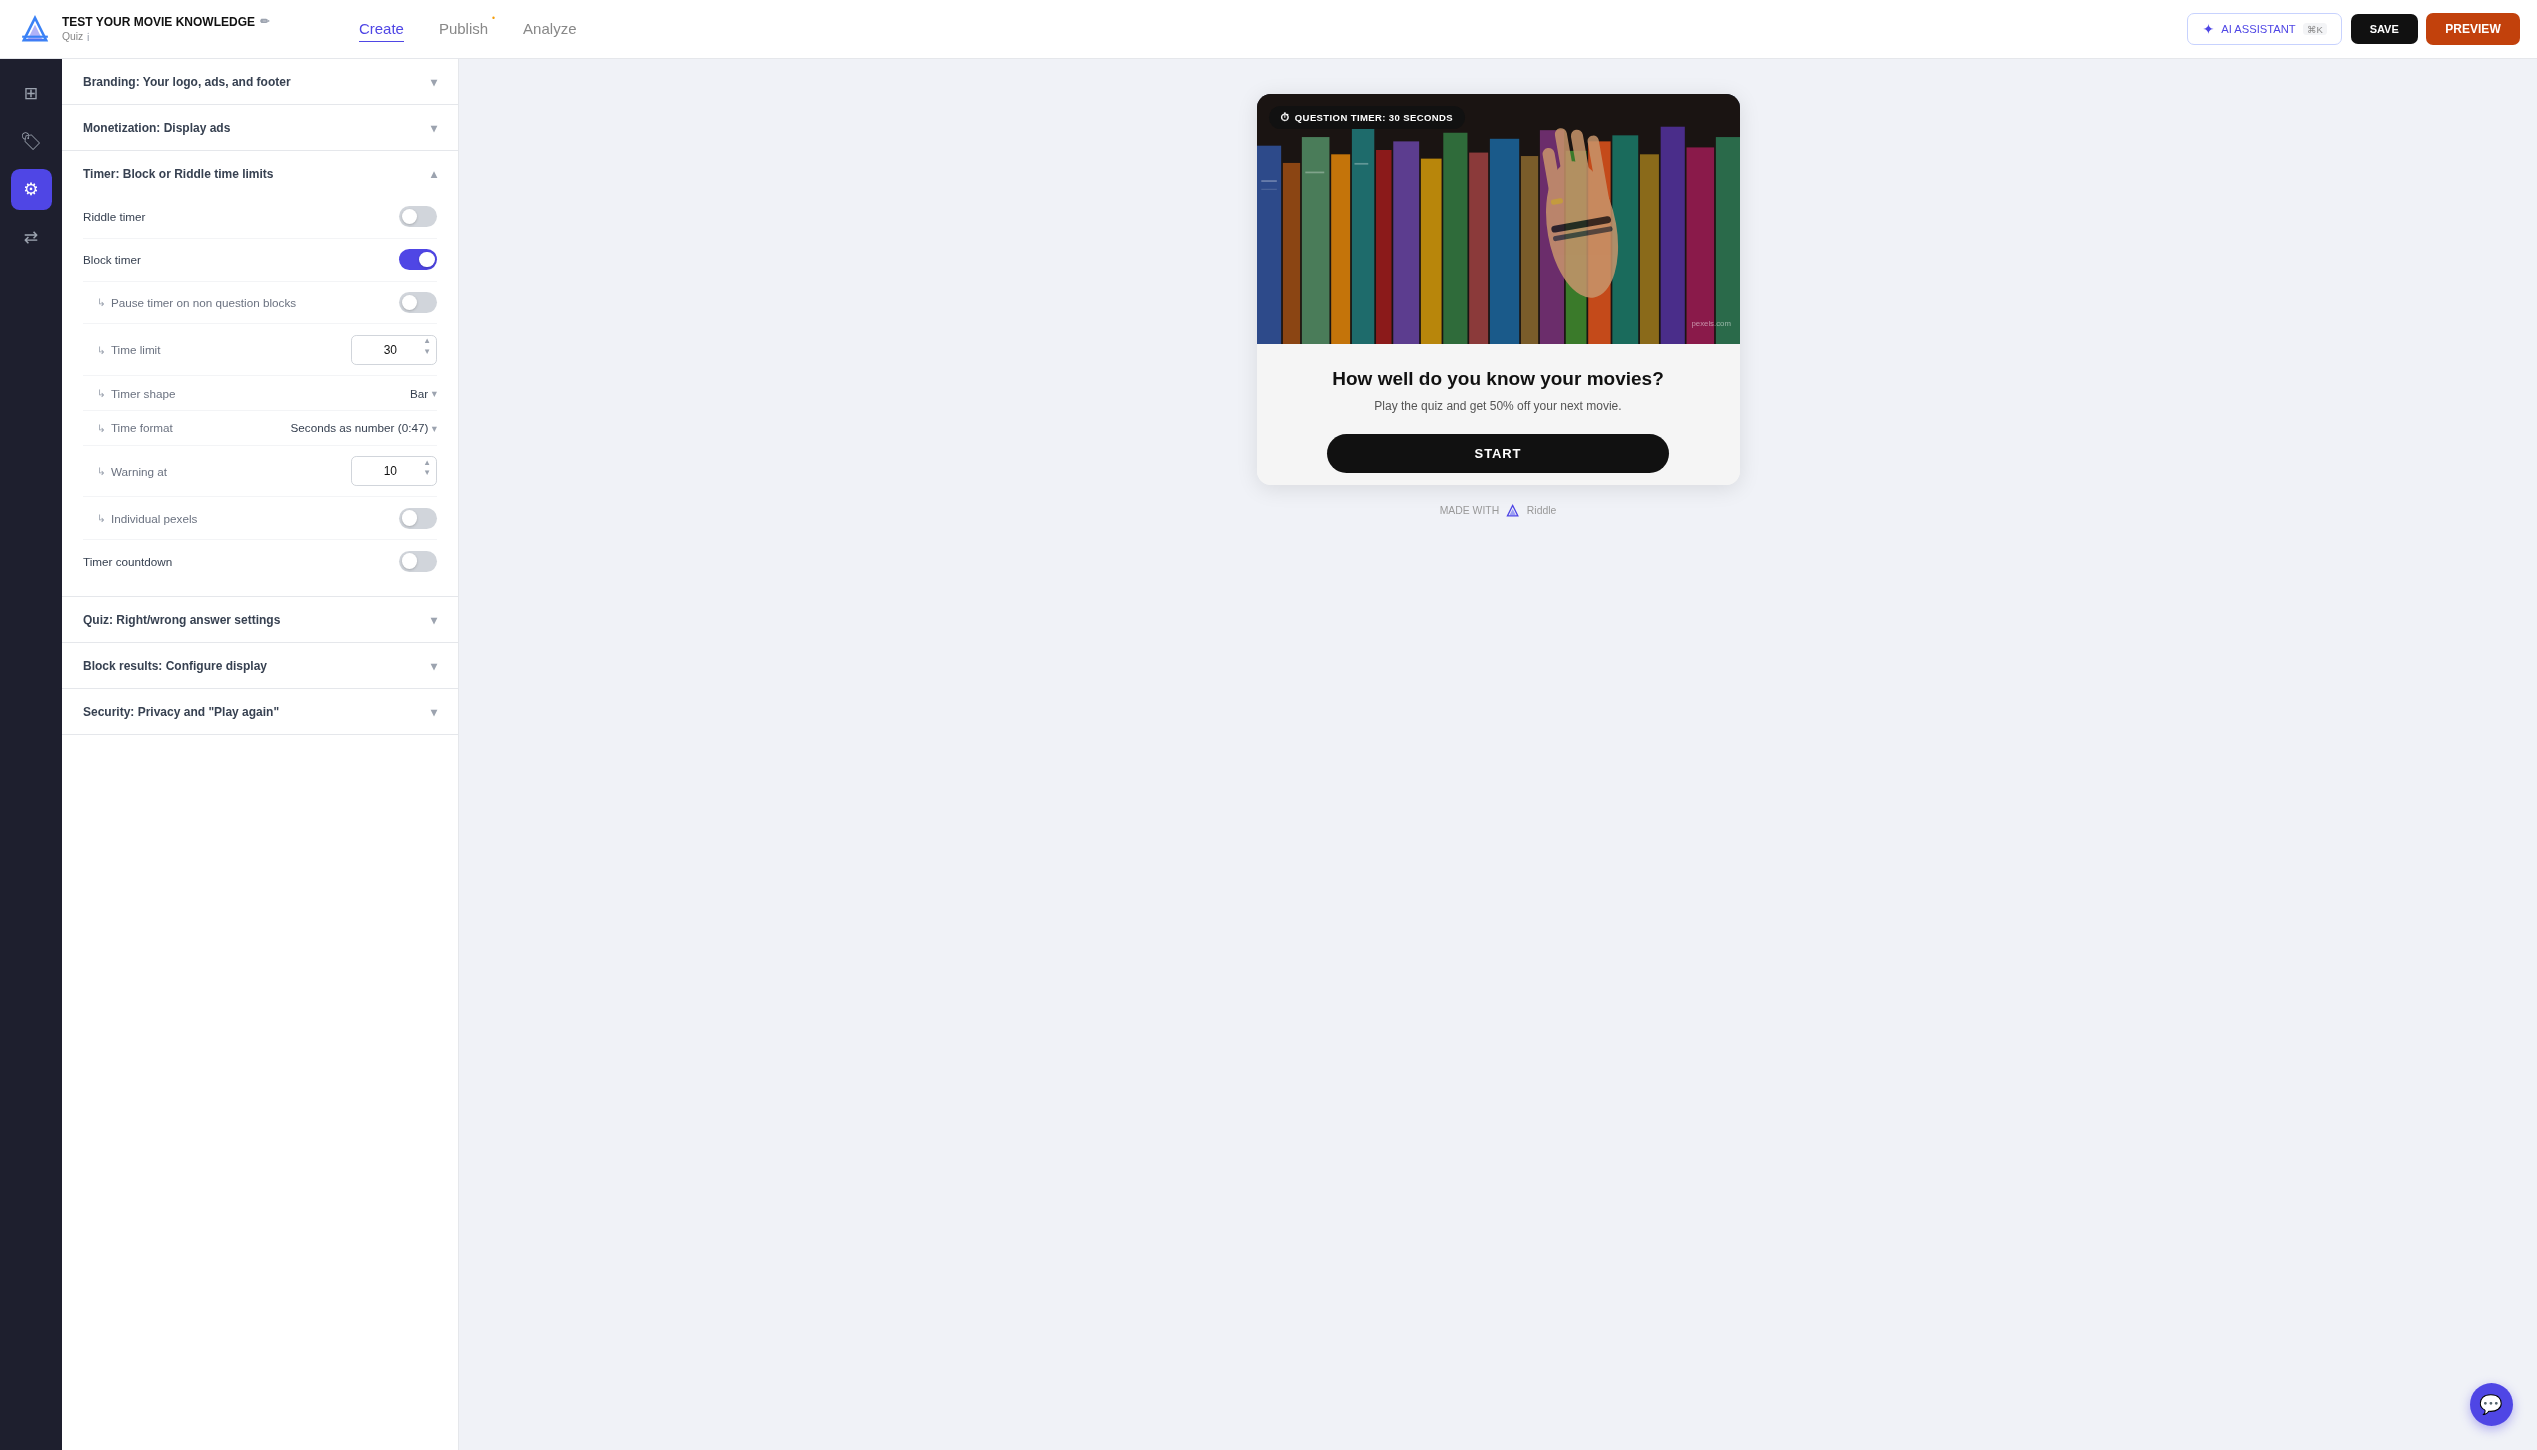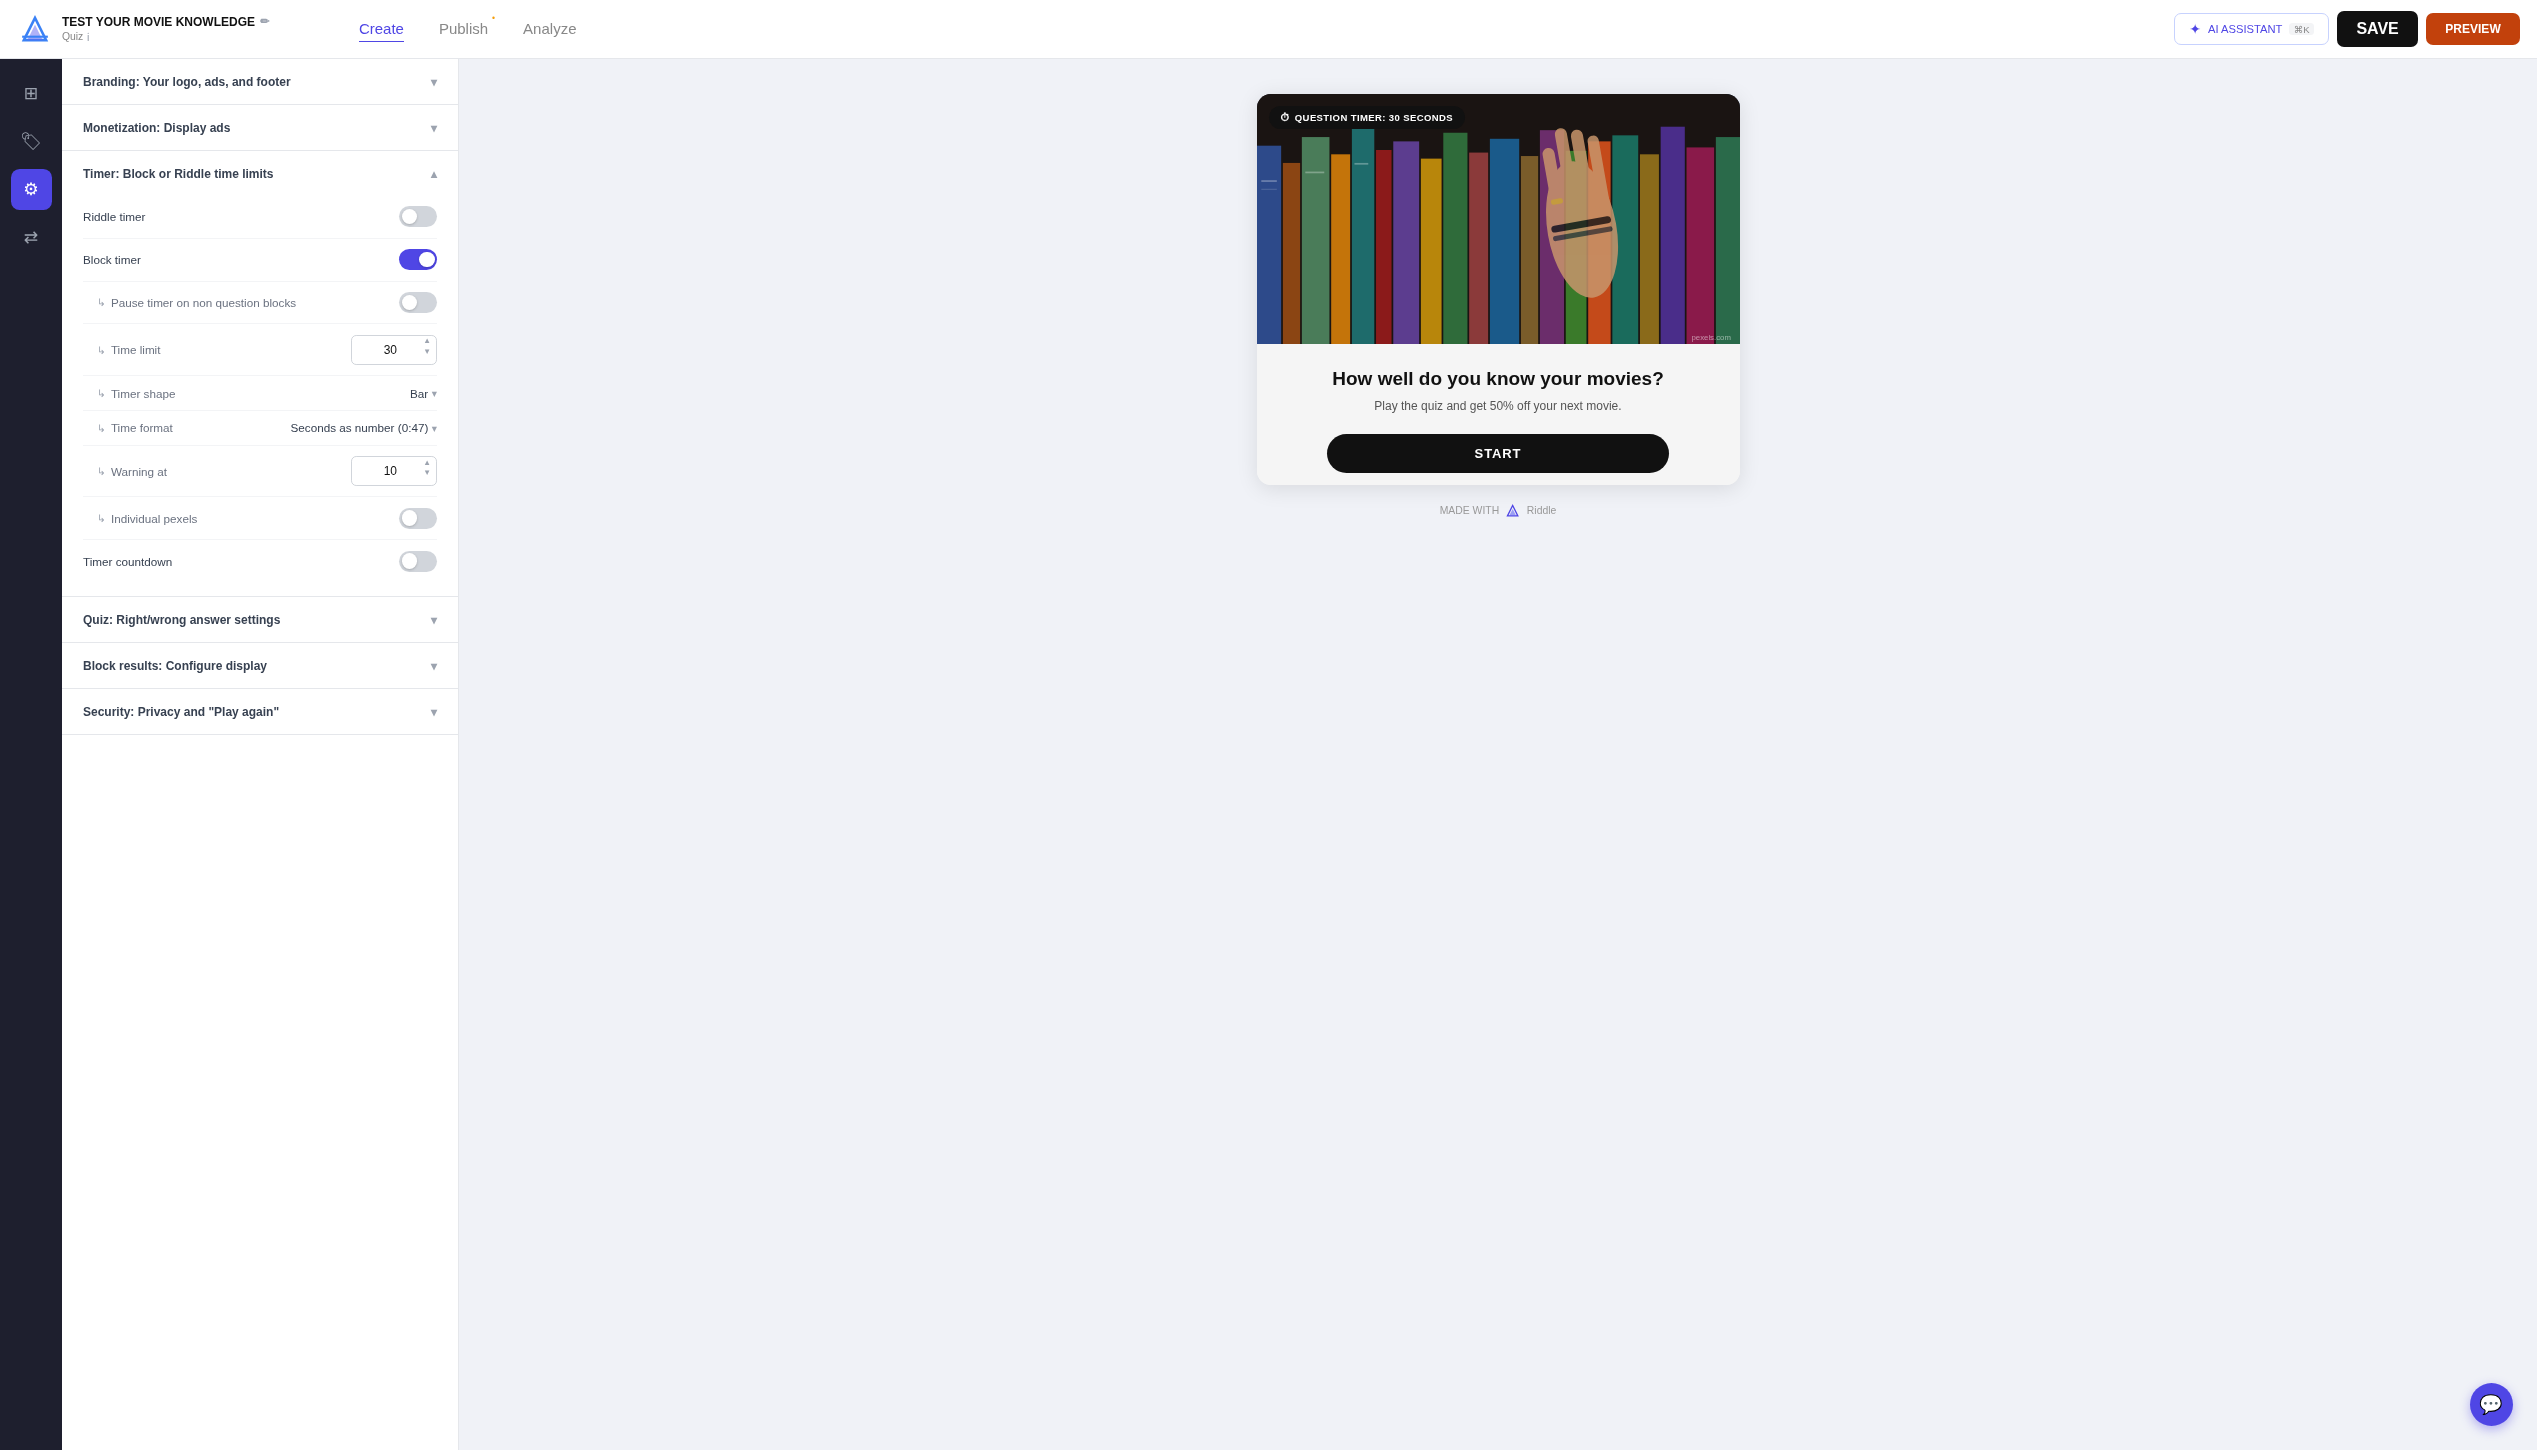--- a/index.html
+++ b/index.html
@@ -18,21 +18,21 @@
     .nav-subtitle { font-size: 10.4px; color: #888; display: flex; align-items: center; gap: 3.5px; }
     .nav-center { display: flex; align-items: center; gap: 35px; margin-left: 52px; }
     .nav-link { font-size: 15px; color: #888; cursor: pointer; padding: 3.5px 0; border-bottom: 1.7px solid transparent; }
     .nav-link.active { color: #4f46e5; border-bottom: 1.7px solid #4f46e5; }
     .nav-link.has-dot { position: relative; }
     .nav-link.has-dot::after { content: '•'; color: #f59e0b; position: absolute; top: -3.5px; right: -7px; font-size: 8.6px; }
     .nav-right { margin-left: auto; display: flex; align-items: center; gap: 8.6px; }
     .btn-ai { display: flex; align-items: center; gap: 7px; border: 1.3px solid #c7d2fe; border-radius: 7px; padding: 7px 14px; background: #fff; font-size: 11.2px; color: #4f46e5; cursor: pointer; }
     .btn-ai .ai-icon { font-size: 14px; }
     .btn-ai .kbd { background: #f3f4f6; border-radius: 3.5px; padding: 0.9px 4.3px; font-size: 9.5px; color: #888; }
-    .btn-save { background: #111; color: #fff; border: none; border-radius: 7px; padding: 9px 19px; font-size: 16px; font-weight: 700; cursor: pointer; }
+    .btn-save { background: #111; color: #fff; border: none; border-radius: 7px; padding: 9px 19px; font-size: 11px; font-weight: 700; cursor: pointer; }
     .btn-preview { background: #c2410c; color: #fff; border: none; border-radius: 7px; padding: 8.6px 19px; font-size: 12px; font-weight: 700; cursor: pointer; }
 
     
     .main-layout { display: flex; height: calc(100vh - 59px); }
 
     
     .icon-sidebar {
       width: 62px; background: #1e1f2e; display: flex; flex-direction: column; align-items: center;
       padding-top: 14px; gap: 7px; flex-shrink: 0;
     }
@@ -114,21 +114,21 @@
       position: relative;
     }
     .timer-badge {
       position: absolute; top: 12px; left: 12px;
       background: #111; color: #fff; border-radius: 17.3px;
       display: flex; align-items: center; gap: 5.2px;
       padding: 5.2px 12px; font-size: 9.5px; font-weight: 700; letter-spacing: 0.4px;
     }
     .timer-icon { font-size: 11.2px; }
     .pexels-credit {
-      position: absolute; bottom: 2px; right: 8.6px;
+      position: absolute; bottom: 16px; right: 8.6px;
       font-size: 7.8px; color: rgba(255,255,255,0.5);
     }
     .preview-content { background: #f5f5f5; padding: 24px 28px 12px; text-align: center; }
     .preview-title { font-size: 19px; font-weight: 800; color: #111; margin-bottom: 8.6px; }
     .preview-subtitle { font-size: 12px; color: #555; margin-bottom: 21px; }
     .btn-start {
       background: #111; color: #fff; border: none; border-radius: 43px;
       padding: 12px 52px; font-size: 13px; font-weight: 700; cursor: pointer;
       width: 80%; letter-spacing: 0.9px;
     }

